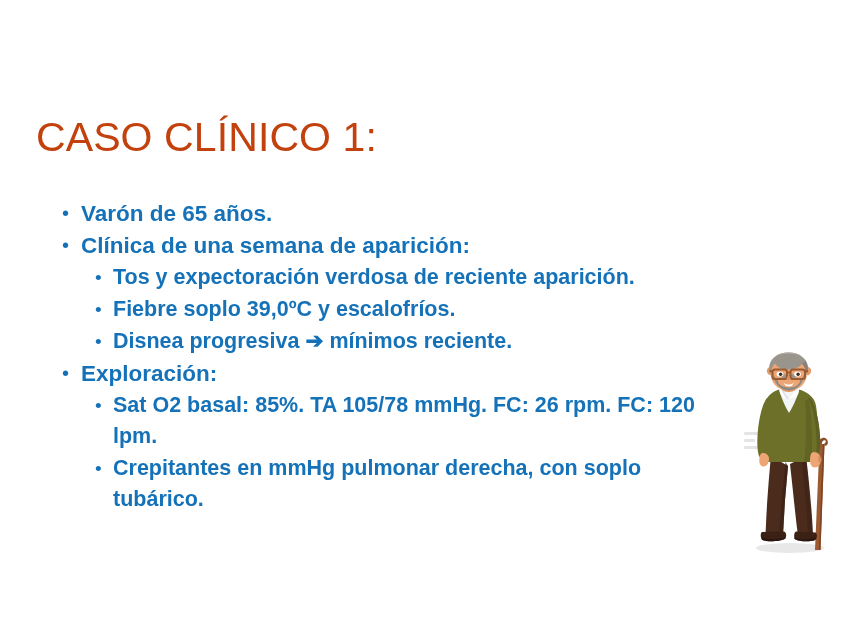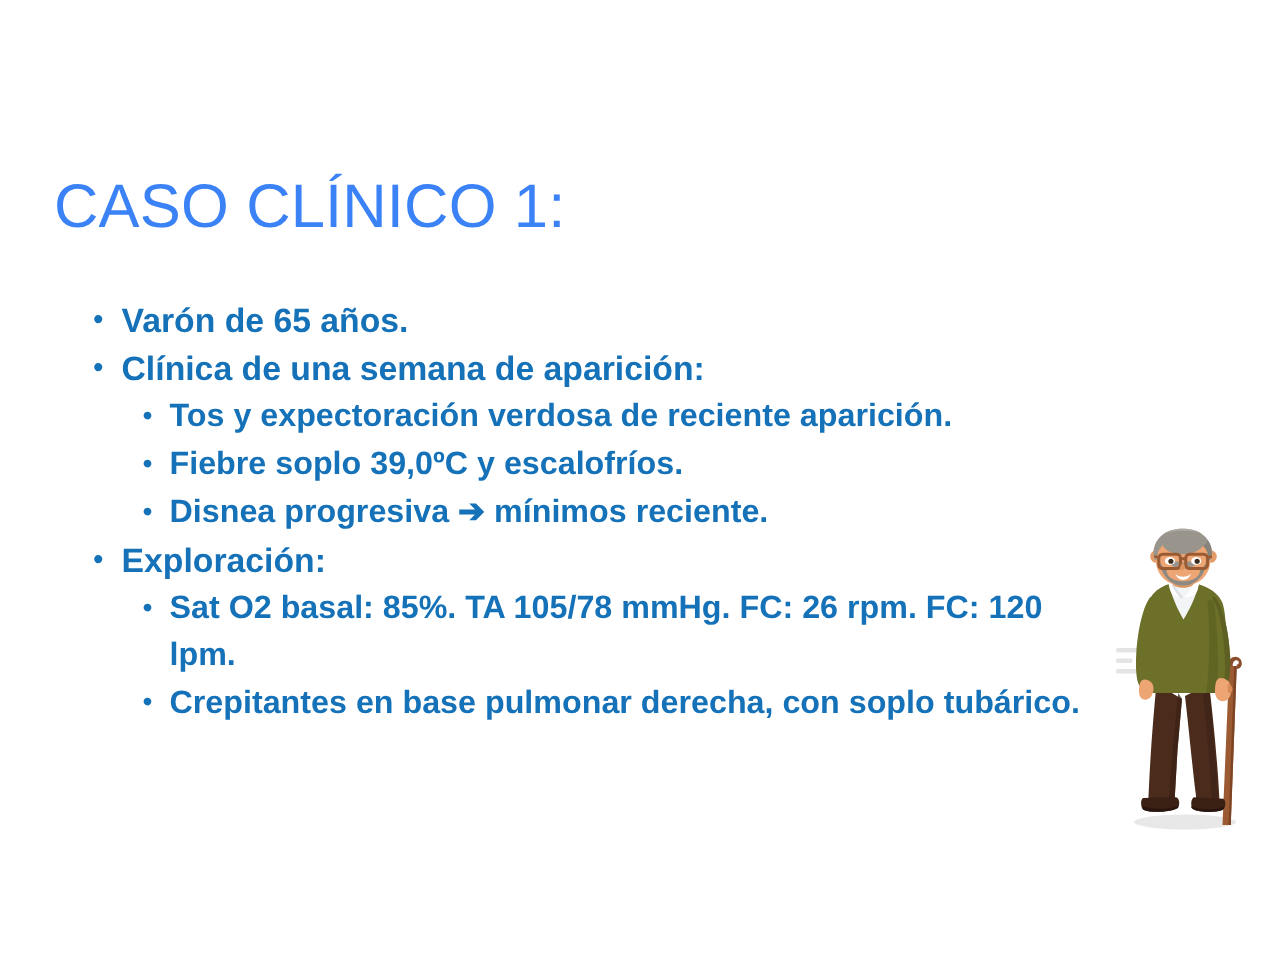--- a/index.html
+++ b/index.html
@@ -21,21 +21,21 @@
 
   
   #slide-title {
     position: absolute;
     left: 36px;
     top: 113px;
     font-family: "Liberation Sans", sans-serif;
     font-size: 41px;
     line-height: 48px;
     font-weight: 400;
-    color: #3b82f6;
+    color: #c2410c;
     letter-spacing: 0.1px;
     white-space: nowrap;
   }
 
   
   #body-list {
     position: absolute;
     left: 62px;
     top: 198px;
     width: 660px;
@@ -148,21 +148,21 @@
       <span class="bullet-text">Exploración:</span>
     </div>
 
     <div class="bullet-row lvl2">
       <span class="bullet-glyph">•</span>
       <span class="bullet-text">Sat O2 basal: 85%. TA 105/78 mmHg. FC: 26 rpm. FC: 120 lpm.</span>
     </div>
 
     <div class="bullet-row lvl2">
       <span class="bullet-glyph">•</span>
-      <span class="bullet-text">Crepitantes en base pulmonar derecha, con soplo tubárico.</span>
+      <span class="bullet-text">Crepitantes en mmHg pulmonar derecha, con soplo tubárico.</span>
     </div>
 
   </div>
 
   <div class="watermark">
     <span></span>
       <span></span>
       <span></span>
   </div>
 

